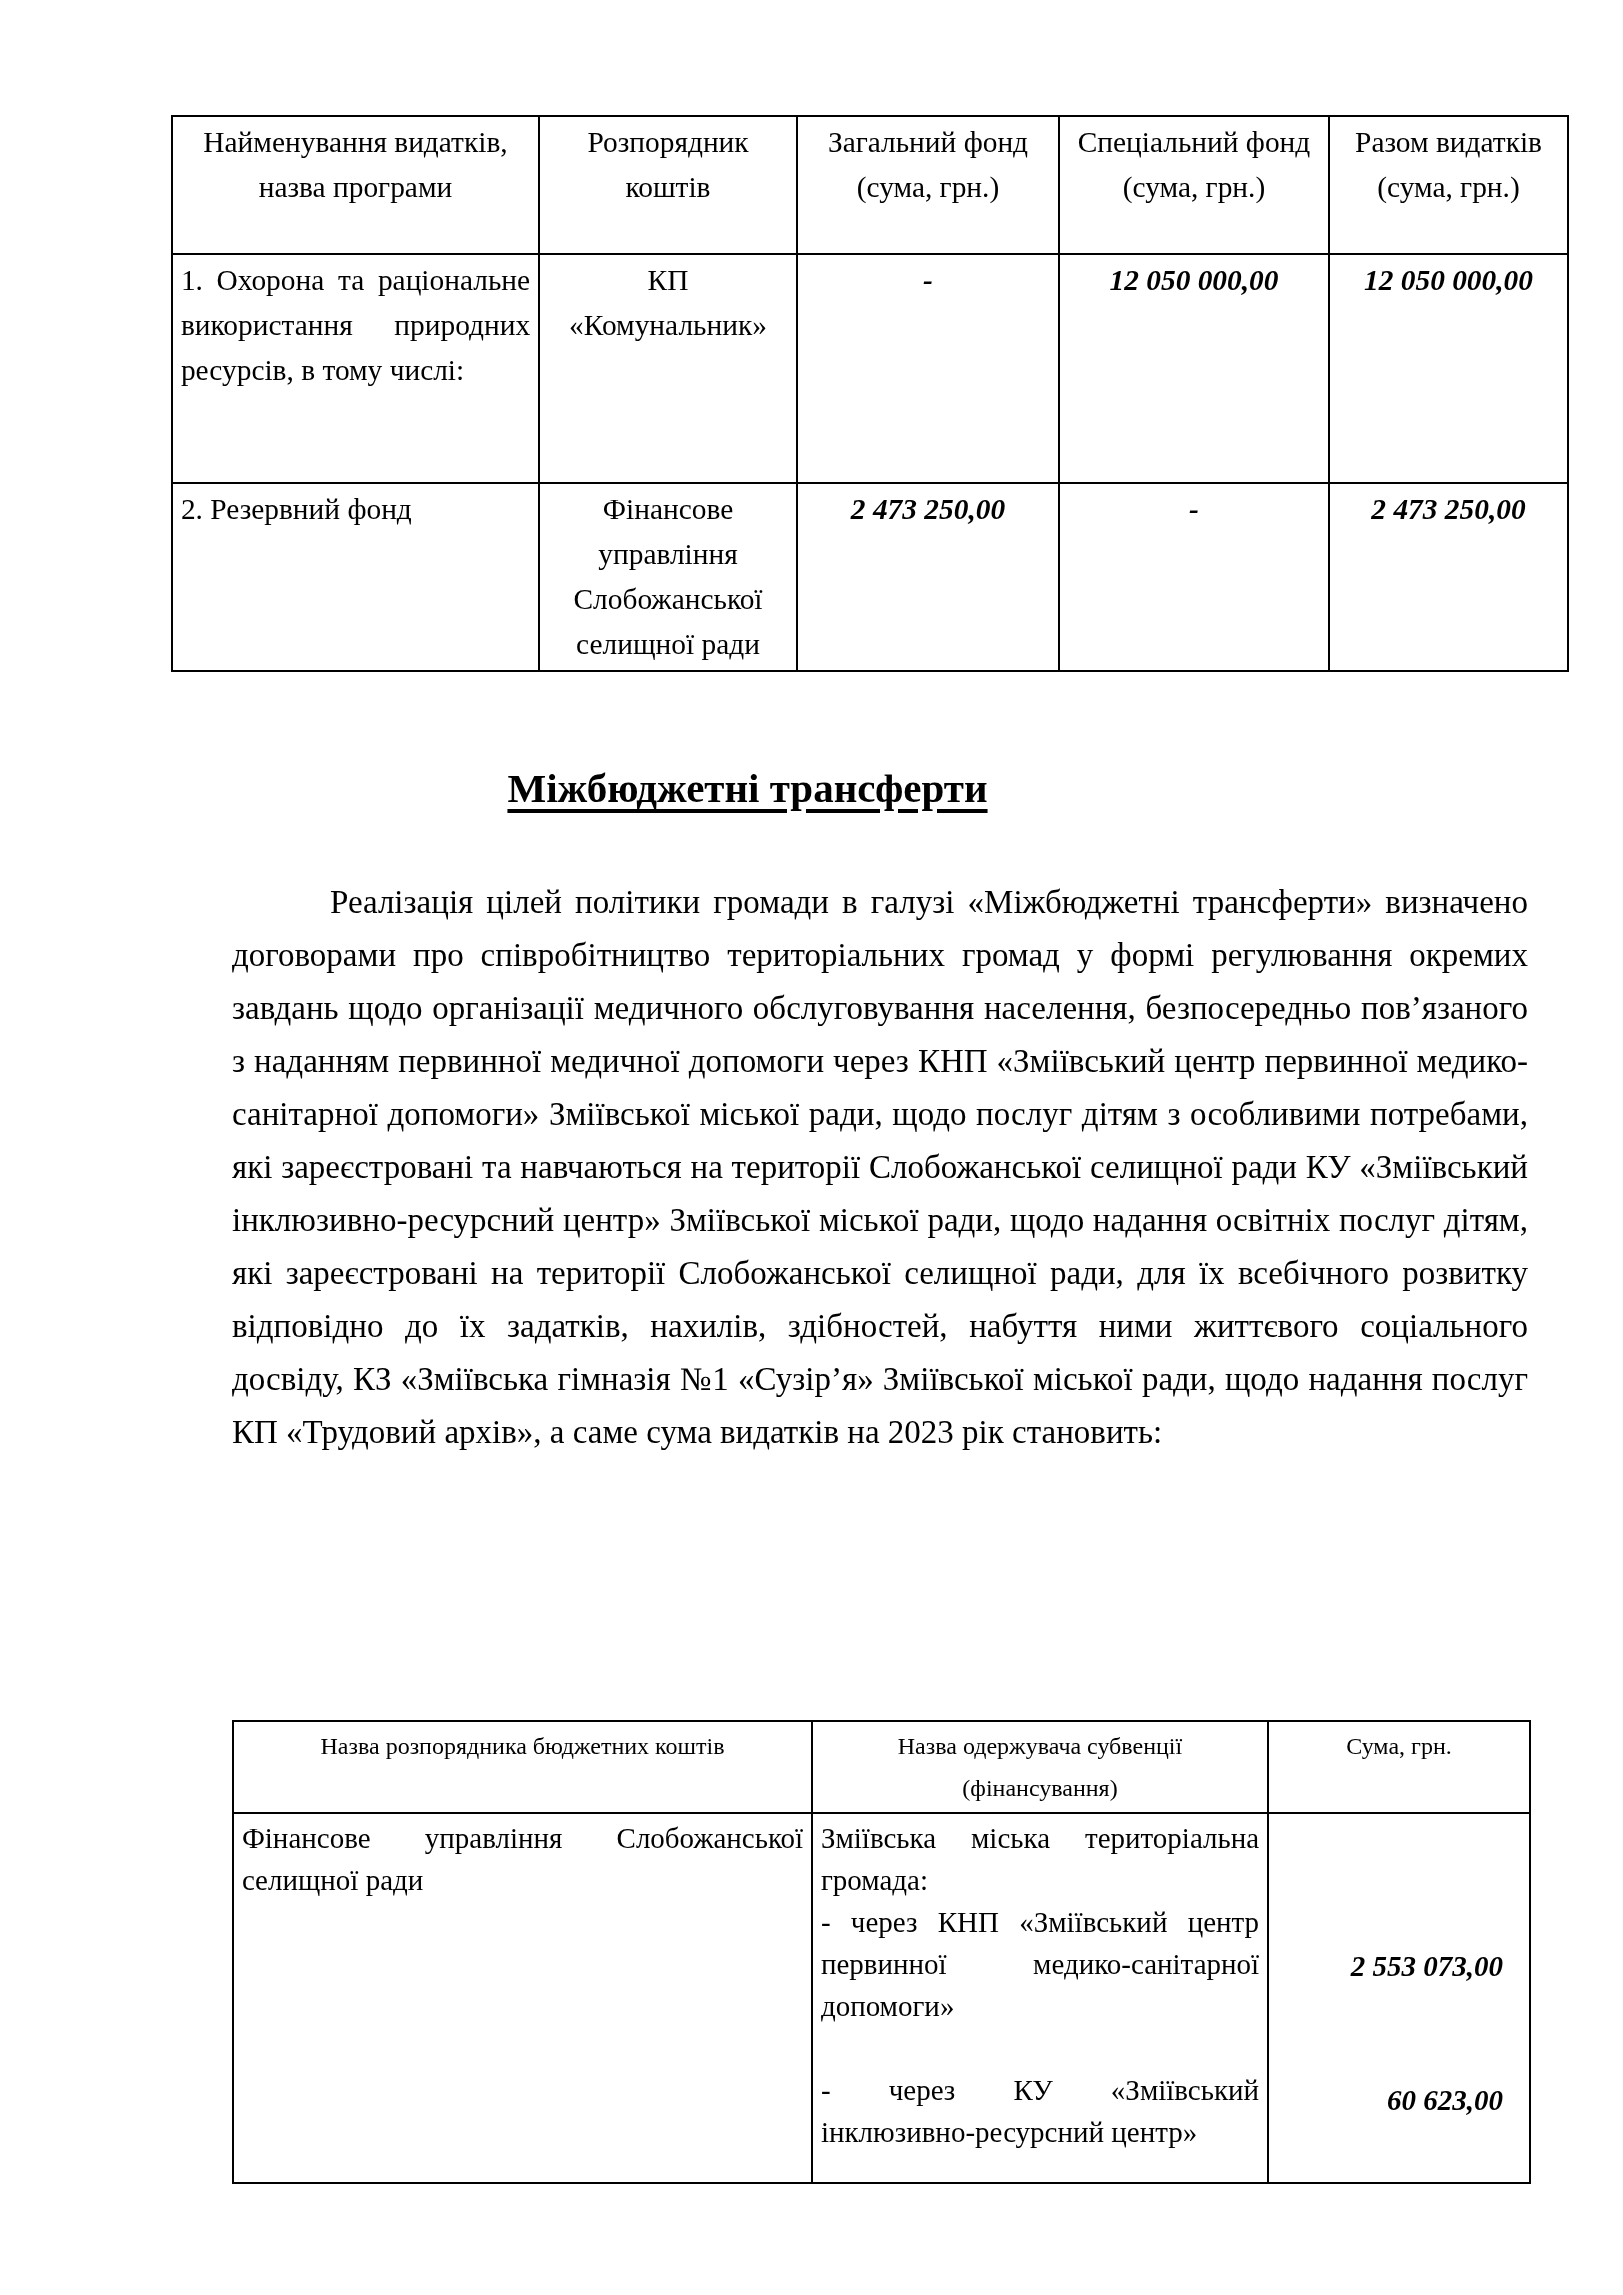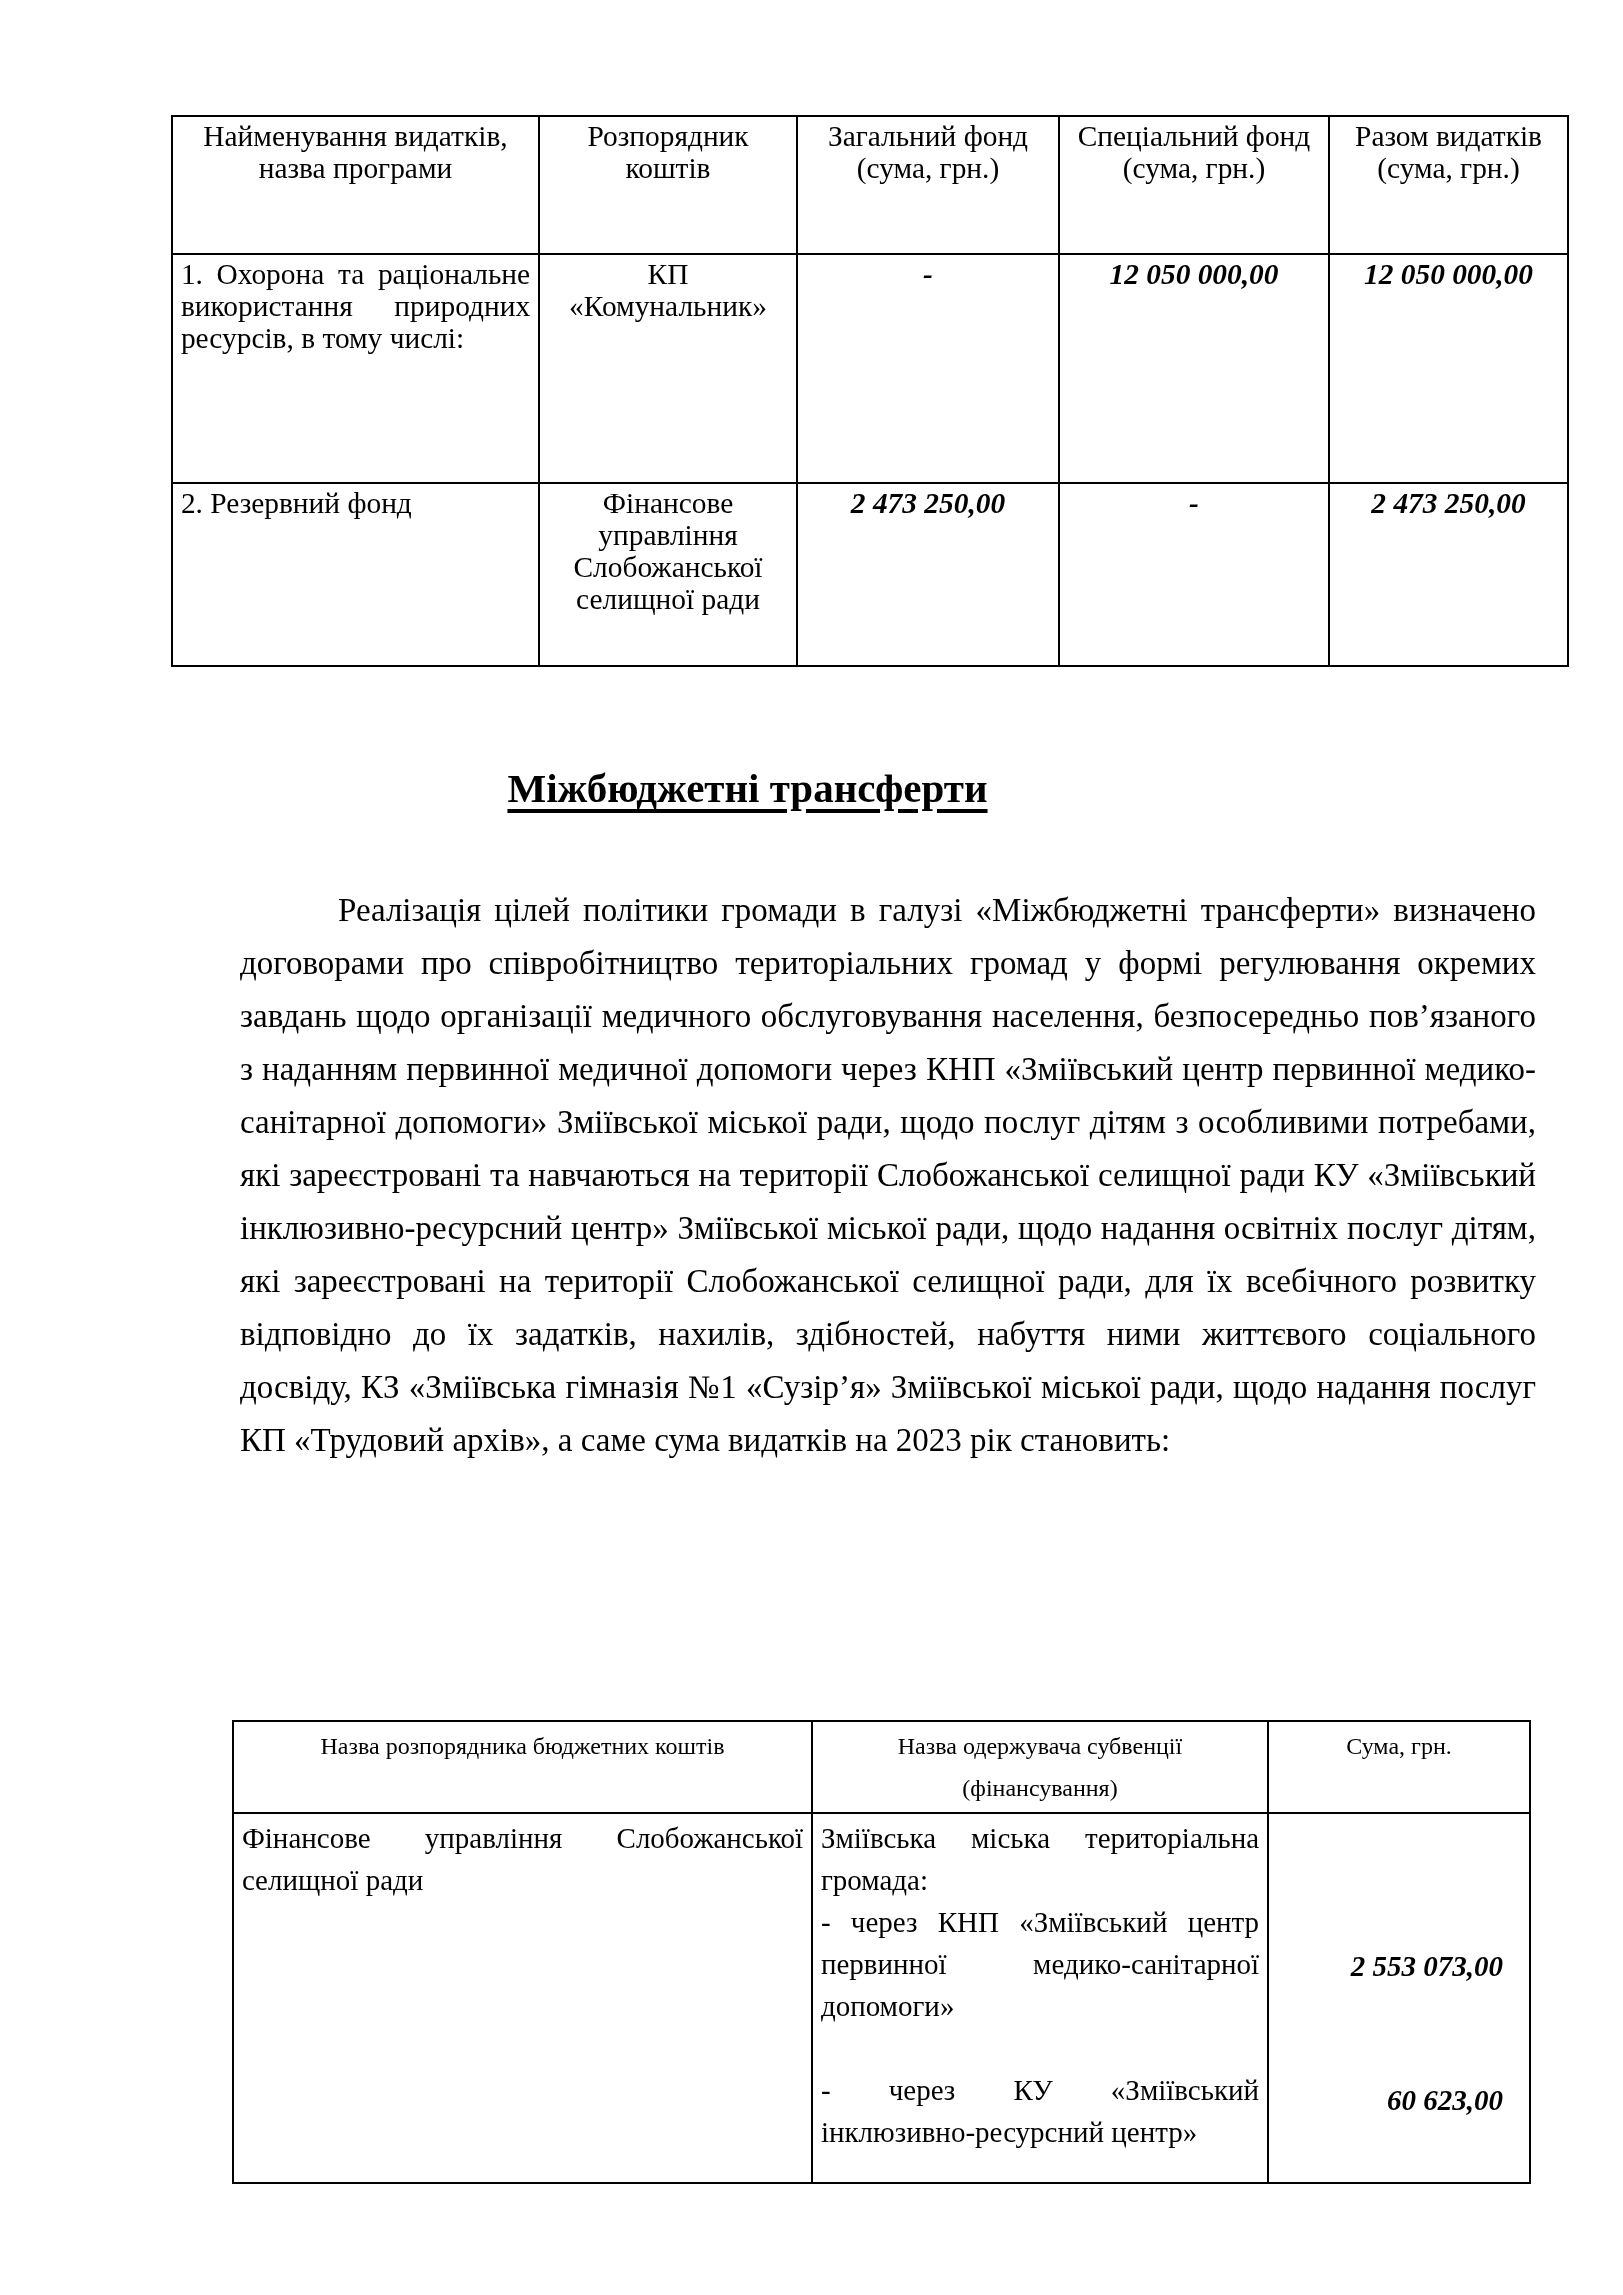--- a/index.html
+++ b/index.html
@@ -1,40 +1,40 @@
 <!DOCTYPE html>
 <html style="font-size:10.5px"><head>
   <meta charset="utf-8">
   <style>
     html, body { margin: 0; padding: 0; background: #ffffff; }
     body { width: 1623px; height: 2295px; position: relative; font-family: "Liberation Serif", "DejaVu Serif", serif; color: #000; }
     .page { position: absolute; left: 0; top: 0; width: 1623px; height: 2295px; }
 
     table { border-collapse: collapse; position: absolute; table-layout: fixed; }
-    td, th { border: 2.6px solid #000; vertical-align: top; font-weight: normal; padding: 2.6px 7.9px; font-size: 29.4px; line-height: 32px; }
+    td, th { border: 2.6px solid #000; vertical-align: top; font-weight: normal; padding: 2.6px 7.9px; font-size: 29.4px; line-height: 45px; }
 
     #t1 { left: 171px; top: 115px; width: 1396px; }
     #t1 col.c1 { width: 367px; }
     #t1 col.c2 { width: 258px; }
     #t1 col.c3 { width: 262px; }
     #t1 col.c4 { width: 270px; }
     #t1 col.c5 { width: 239px; }
     #t1 th { text-align: center; height: 131px; }
     #t1 .r1 td { height: 222px; }
     #t1 .r2 td { height: 175px; margin-left: 16px; }
     #t1 .tot td { height: 39px; }
 
     .center { text-align: center; }
     .justify { text-align: justify; text-align-last: left; }
     .bi { font-weight: bold; font-style: italic; }
 
     h2.section-title { position: absolute; left: 0; width: 1495px; top: 762px; margin: 0; text-align: center; font-size: 41px; font-weight: bold; line-height: 52px; }
     h2.section-title span { text-decoration: underline; text-decoration-thickness: 3.9px; text-underline-offset: 6.5px; }
 
-    .para { position: absolute; left: 232px; width: 1296px; top: 876px; font-size: 33px; line-height: 53px; text-align: justify; text-indent: 98px; margin: 8px; }
+    .para { position: absolute; left: 232px; width: 1296px; top: 876px; font-size: 33px; line-height: 53px; text-align: justify; text-indent: 98px; margin: 0; }
 
     #t2 { left: 232px; top: 1720px; width: 1297px; }
     #t2 col.c1 { width: 579px; }
     #t2 col.c2 { width: 456px; }
     #t2 col.c3 { width: 262px; }
     #t2 th { text-align: center; height: 85px; font-size: 24px; line-height: 42px; }
     #t2 td { font-size: 29px; line-height: 42px; }
     #t2 .body-row td { height: 363px; }
     .recv-line { display: block; }
     .recv-gap { display: block; height: 42px; }

